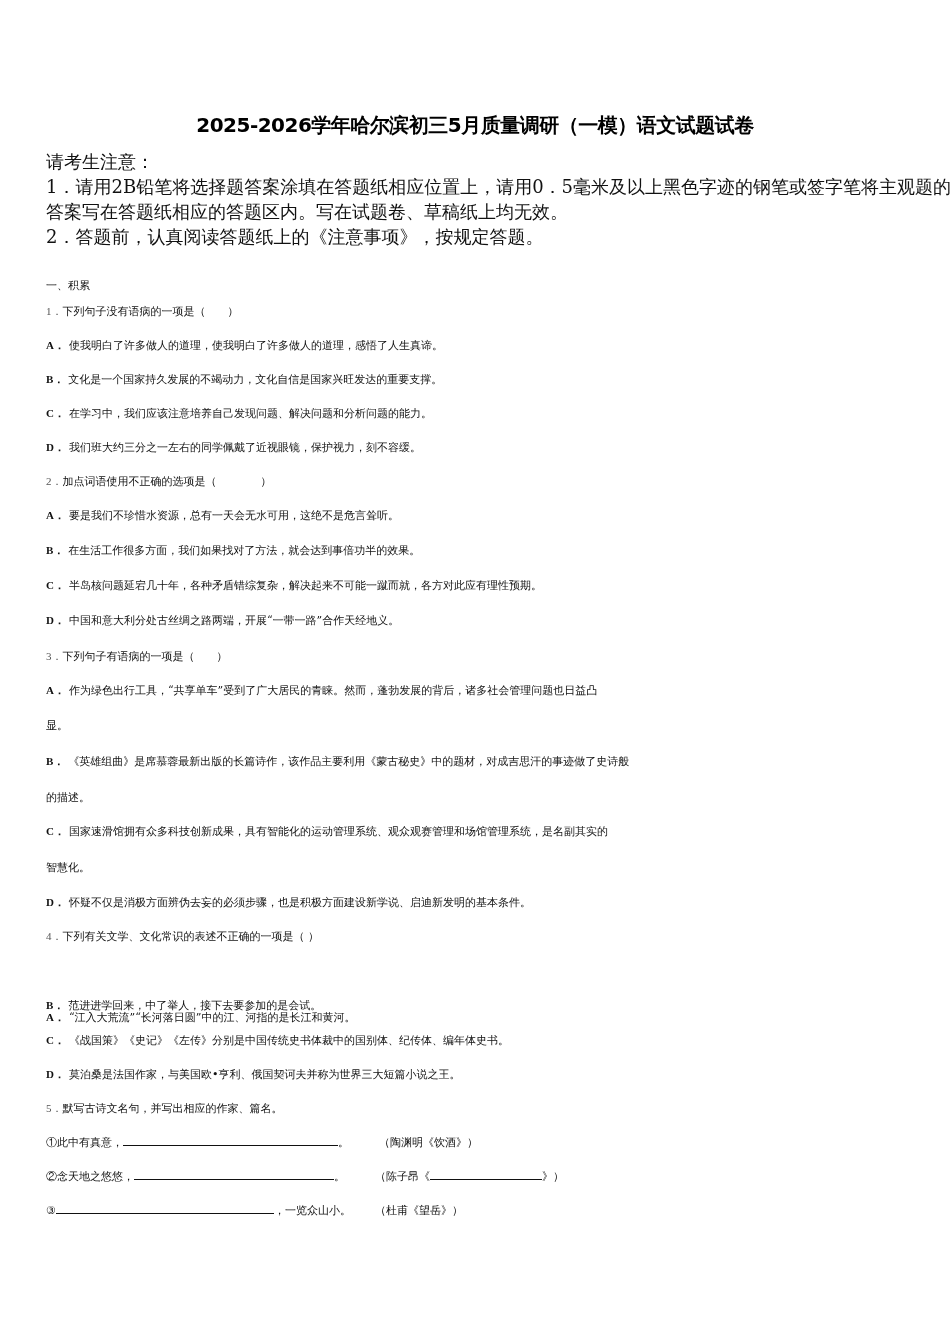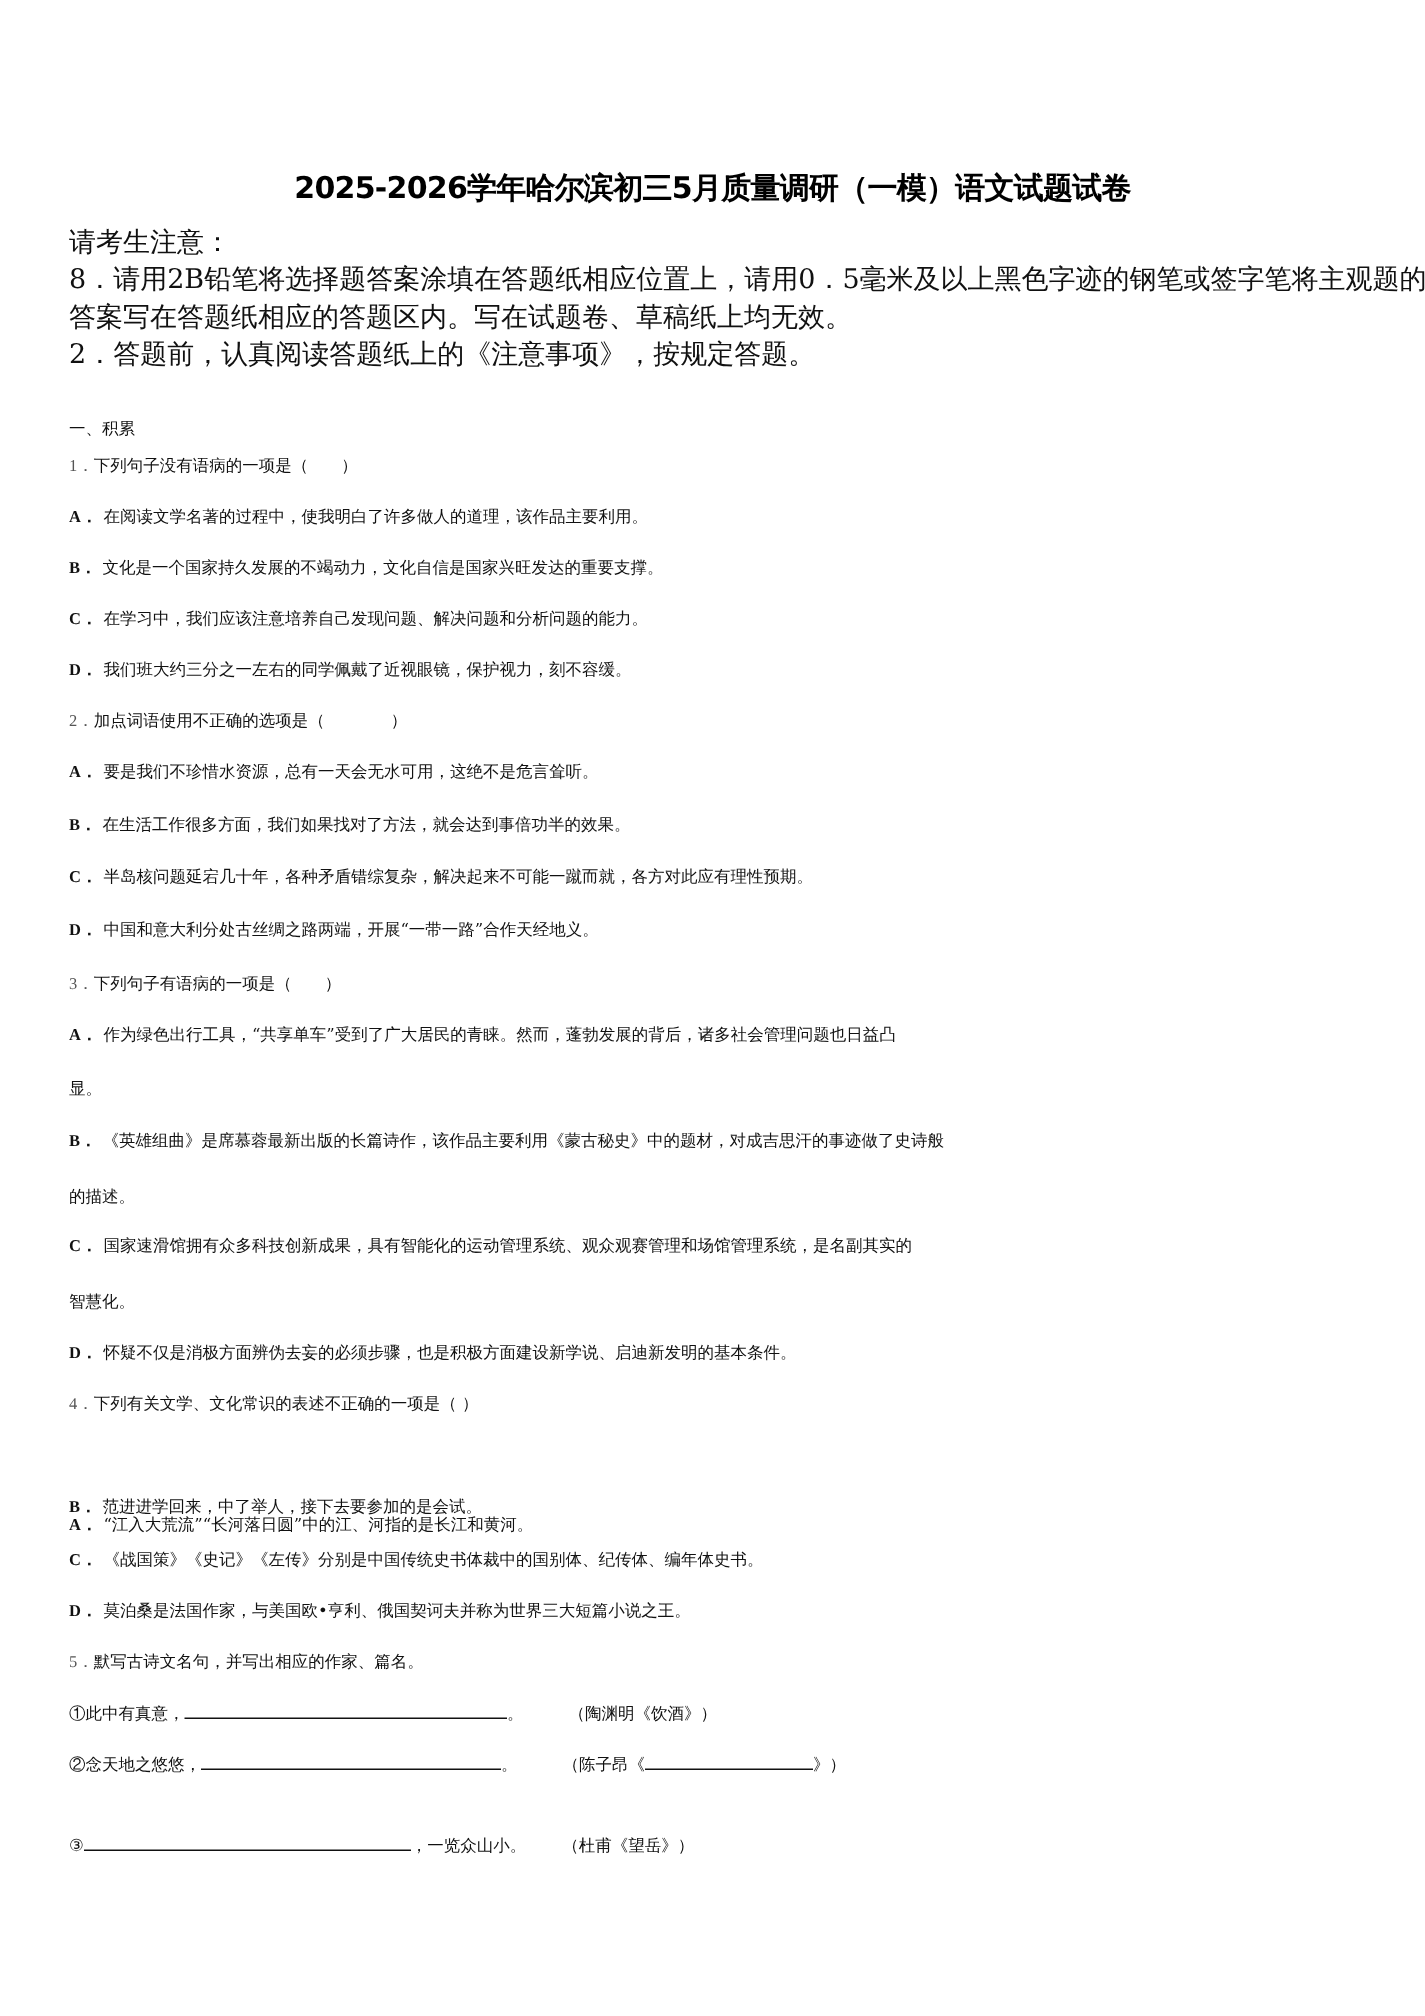--- a/index.html
+++ b/index.html
@@ -28,30 +28,30 @@
   .gap { display: inline-block; }
 </style>
 </head>
 <body>
 
 <div class="page">
 
   <div class="title">2025-2026学年哈尔滨初三5月质量调研（一模）语文试题试卷</div>
 
   <div class="line notice" style="top:152px;">请考生注意：</div>
-  <div class="line notice" style="top:177px;">8．请用2B铅笔将选择题答案涂填在答题纸相应位置上，请用0．5毫米及以上黑色字迹的钢笔或签字笔将主观题的</div>
+  <div class="line notice" style="top:177px;">1．请用2B铅笔将选择题答案涂填在答题纸相应位置上，请用0．5毫米及以上黑色字迹的钢笔或签字笔将主观题的</div>
   <div class="line notice" style="top:202px;">答案写在答题纸相应的答题区内。写在试题卷、草稿纸上均无效。</div>
   <div class="line notice" style="top:227px;">2．答题前，认真阅读答题纸上的《注意事项》，按规定答题。</div>
 
   <div class="line" style="top:276px;">一、积累</div>
 
   <div class="line" style="top:301px;">
     <span class="qnum">1．</span><span>下列句子没有语病的一项是（　　）</span>
   </div>
-  <div class="line" style="top:335px;"><span class="optl">A．</span><span>在阅读文学名著的过程中，使我明白了许多做人的道理，该作品主要利用。</span></div>
+  <div class="line" style="top:335px;"><span class="optl">A．</span><span>使我明白了许多做人的道理，使我明白了许多做人的道理，感悟了人生真谛。</span></div>
   <div class="line" style="top:369px;"><span class="optl">B．</span><span>文化是一个国家持久发展的不竭动力，文化自信是国家兴旺发达的重要支撑。</span></div>
   <div class="line" style="top:403px;"><span class="optl">C．</span><span>在学习中，我们应该注意培养自己发现问题、解决问题和分析问题的能力。</span></div>
   <div class="line" style="top:437px;"><span class="optl">D．</span><span>我们班大约三分之一左右的同学佩戴了近视眼镜，保护视力，刻不容缓。</span></div>
 
   <div class="line" style="top:471px;">
     <span class="qnum">2．</span><span>加点词语使用不正确的选项是（　　　　）</span>
   </div>
   <div class="line" style="top:505px;"><span class="optl">A．</span><span>要是我们不珍惜水资源，总有一天会无水可用，这绝不是危言耸听。</span></div>
   <div class="line" style="top:540px;"><span class="optl">B．</span><span>在生活工作很多方面，我们如果找对了方法，就会达到事倍功半的效果。</span></div>
   <div class="line" style="top:575px;text-align:right;"><span class="optl">C．</span><span>半岛核问题延宕几十年，各种矛盾错综复杂，解决起来不可能一蹴而就，各方对此应有理性预期。</span></div>
@@ -81,17 +81,17 @@
   </div>
 
   <div class="line" style="top:1131px;">
     <span>①</span><span>此中有真意，</span><span class="blank" style="width:215px;"></span><span>。</span><span class="gap" style="width:30px;"></span><span>（陶渊明《饮酒》）</span>
   </div>
 
   <div class="line" style="top:1165px;">
     <span>②</span><span>念天地之悠悠，</span><span class="blank" style="width:200px;"></span><span>。</span><span class="gap" style="width:30px;"></span><span>（陈子昂《</span><span class="blank" style="width:112px;"></span><span>》）</span>
   </div>
 
-  <div class="line" style="top:1199px;margin-top:20px;">
+  <div class="line" style="top:1199px;">
     <span>③</span><span class="blank" style="width:218px;"></span><span>，一览众山小。</span><span class="gap" style="width:24px;"></span><span>（杜甫《望岳》）</span>
   </div>
 
 </div>
 
 </body></html>

